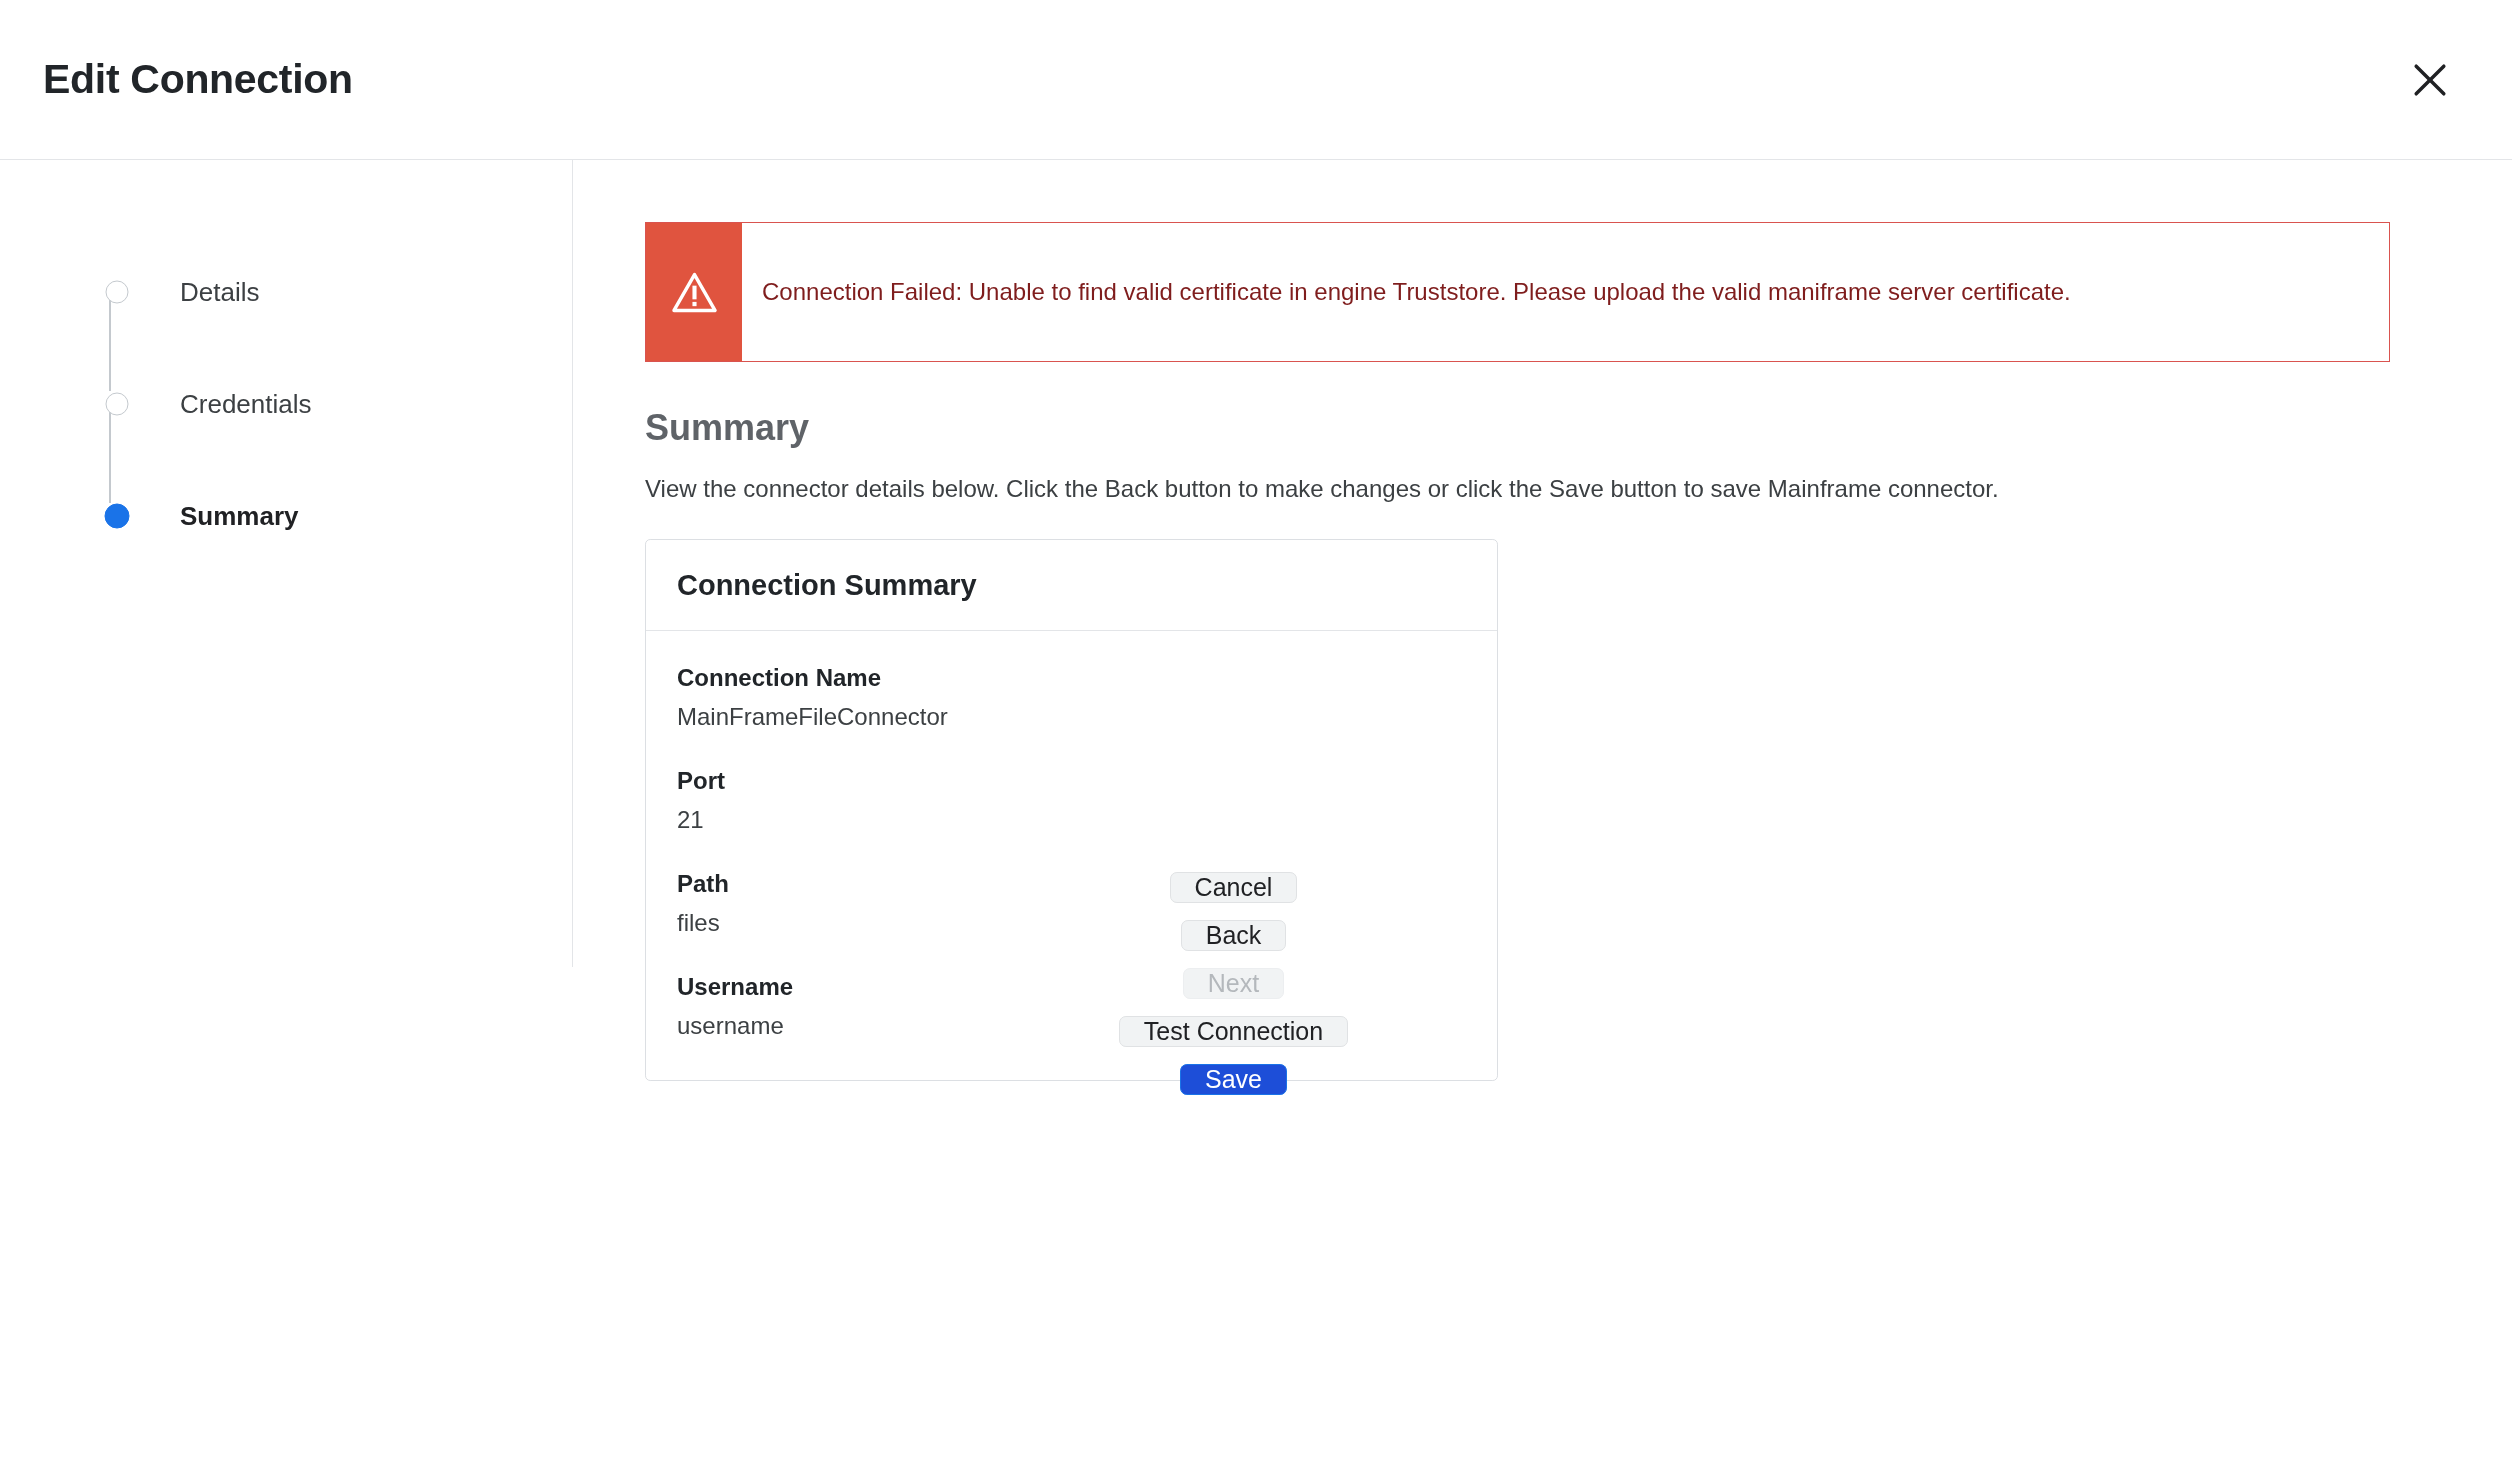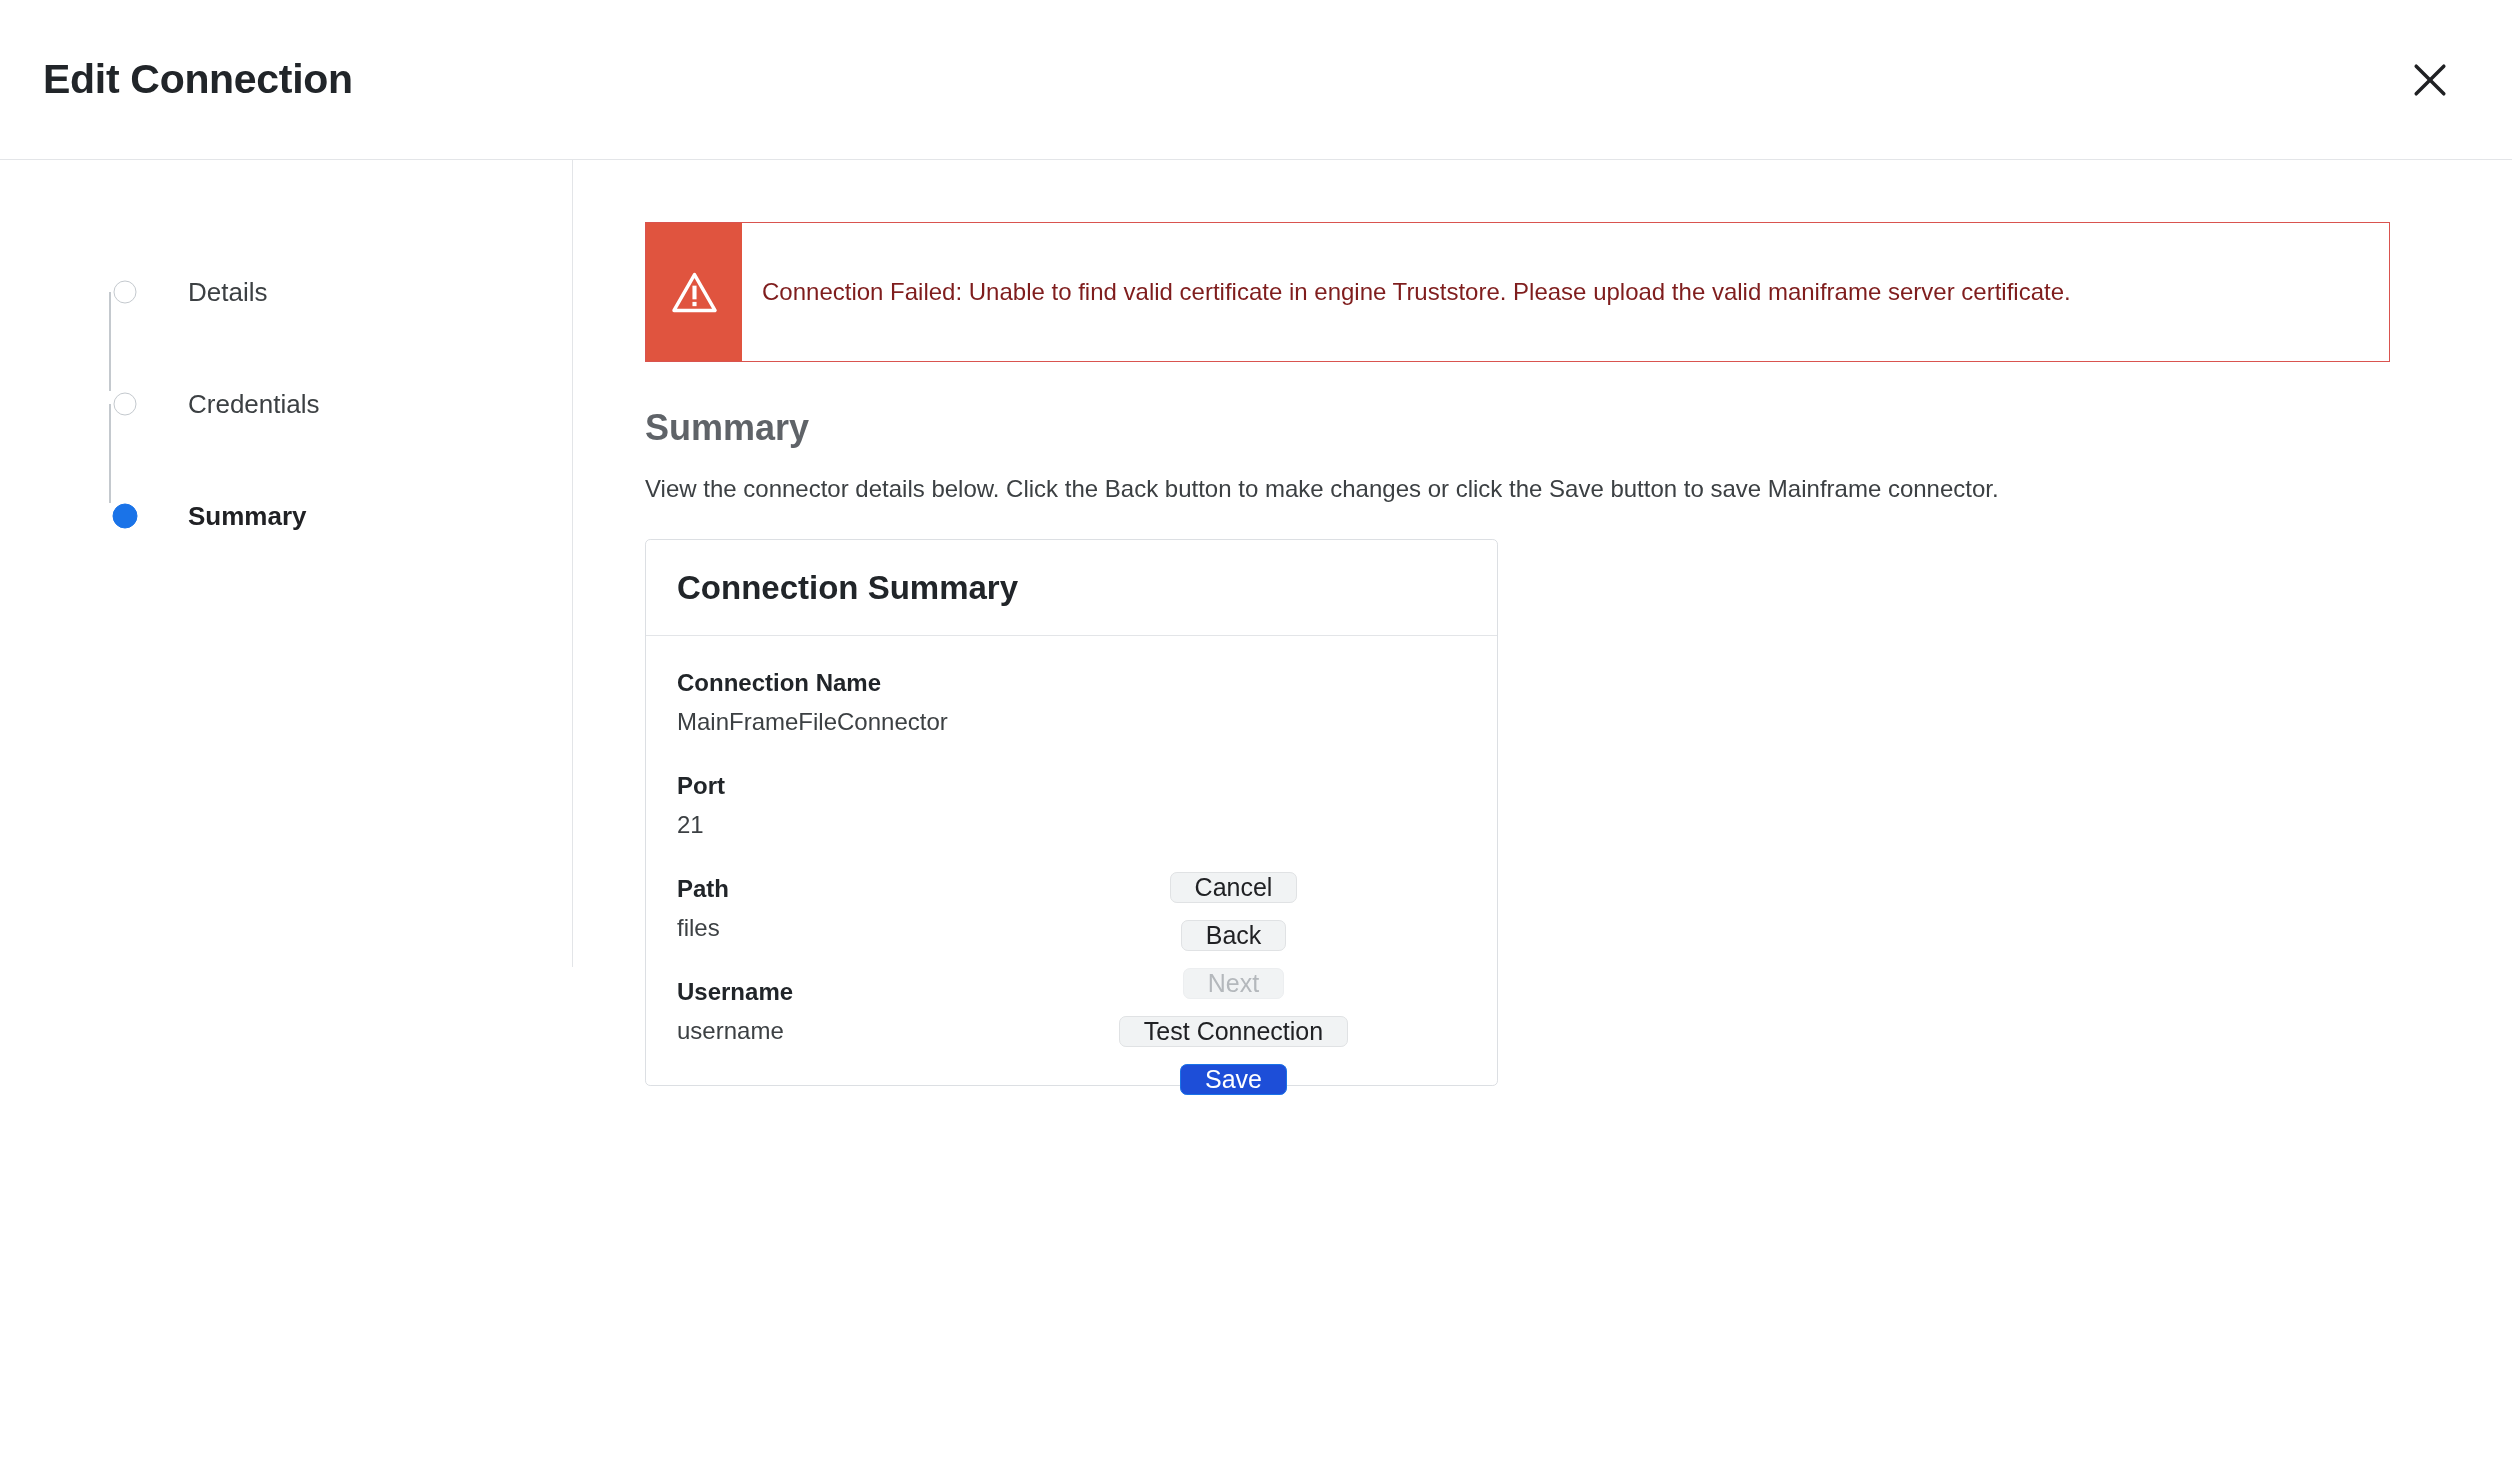--- a/index.html
+++ b/index.html
@@ -59,21 +59,21 @@
     display: flex;
     min-height: 0;
   }
 
   
   .stepper {
     width: 573px;
     min-width: 573px;
     border-right: 1.7px solid #e3e5e8;
     box-sizing: border-box;
-    padding: 76px 0 0 16px;
+    padding: 76px 0 0 8px;
     position: relative;
   }
   .step {
     display: flex;
     align-items: center;
     height: 112px;
     position: relative;
     padding-left: 103px;
     box-sizing: border-box;
     cursor: pointer;
@@ -169,21 +169,21 @@
     margin-top: 36px;
     width: 853px;
     border: 1.7px solid #dcdfe3;
     border-radius: 5.2px;
     box-sizing: border-box;
     background: #fff;
   }
   .card-header {
     padding: 29px 31px 27.6px 31px;
     border-bottom: 1.7px solid #e3e5e8;
-    font-size: 33px;
+    font-size: 29px;
     font-weight: bold;
     color: #212529;
   }
   .card-body {
     padding: 29px 31px 36px 31px;
   }
   .field {
     margin-bottom: 27.6px;
   }
   .field:last-child { margin-bottom: 0; }

